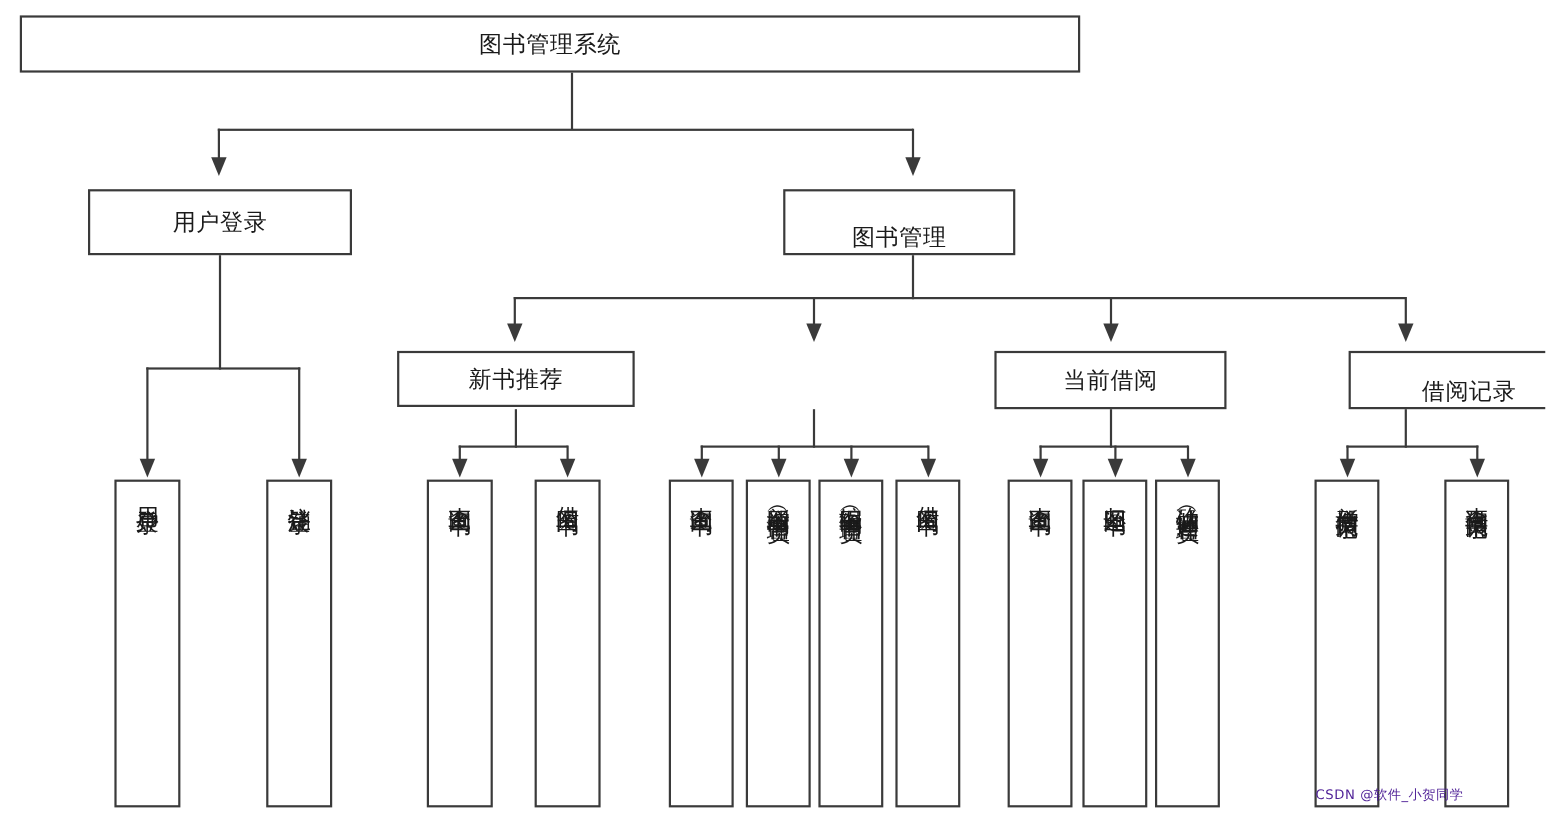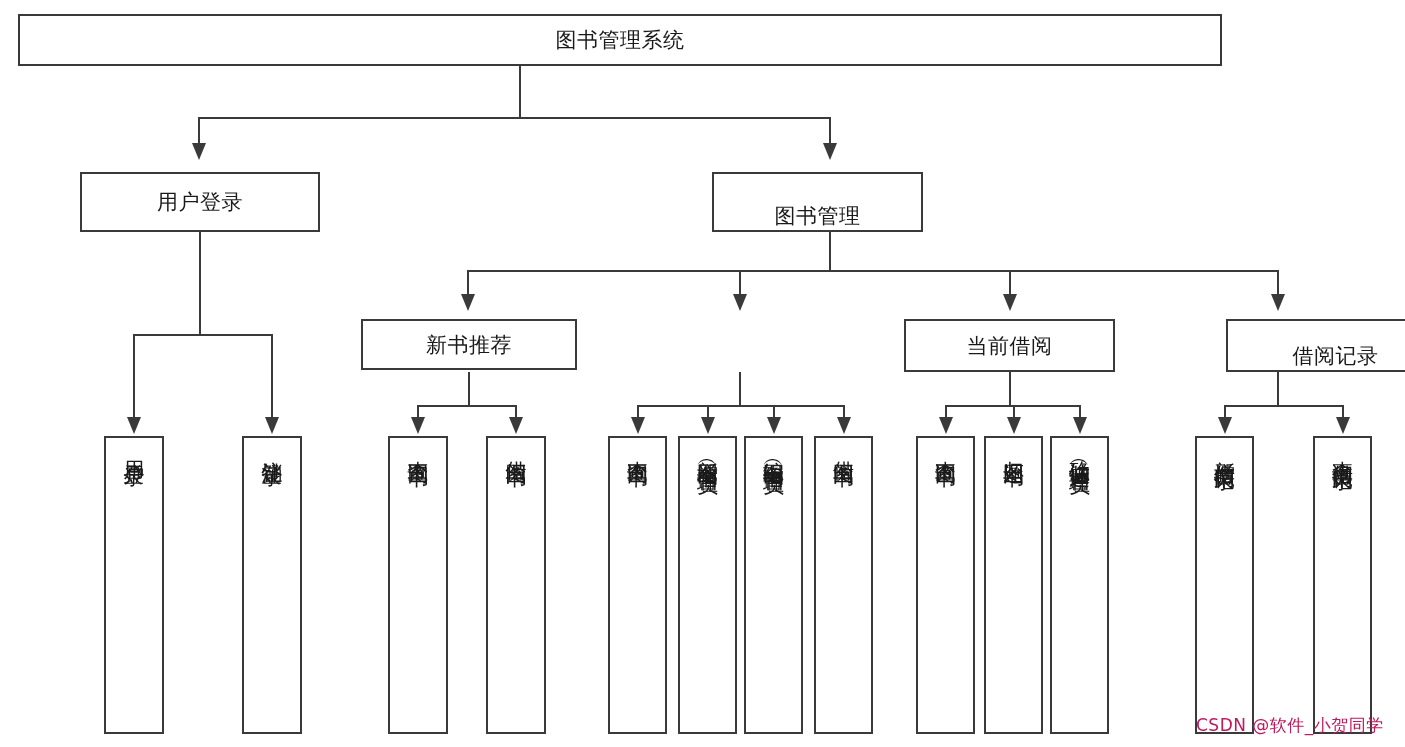--- a/index.html
+++ b/index.html
@@ -56,32 +56,32 @@
   .arrow {
     position: absolute;
     width: 0;
     height: 0;
     border-left: 7px solid transparent;
     border-right: 7px solid transparent;
     border-top: 17px solid #3a3a3a;
   }
   .watermark {
     position: absolute;
-    color: #be185d;
-    font-size: 17px;
+    color: #4c1d95;
+    font-size: 12px;
     white-space: nowrap;
     letter-spacing: 0.5px;
   }
 </style>
 </head>
 <body>
 
 <div id="canvas">
 
-  <div class="node horiz" style="left:18px; top:14px; width:1204px; height:52px;">
+  <div class="node horiz" style="left:18px; top:14px; width:964px; height:52px;">
     <span>图书管理系统</span>
   </div>
 
   <div class="conn v" style="left:519px; top:66px; height:52px;"></div>
 
   <div class="conn h" style="left:198px; top:117px; width:632px;"></div>
 
   <div class="conn v" style="left:198px; top:117px; height:28px;"></div>
   <div class="arrow" style="left:192px; top:143px;"></div>
   <div class="conn v" style="left:829px; top:117px; height:28px;"></div>

